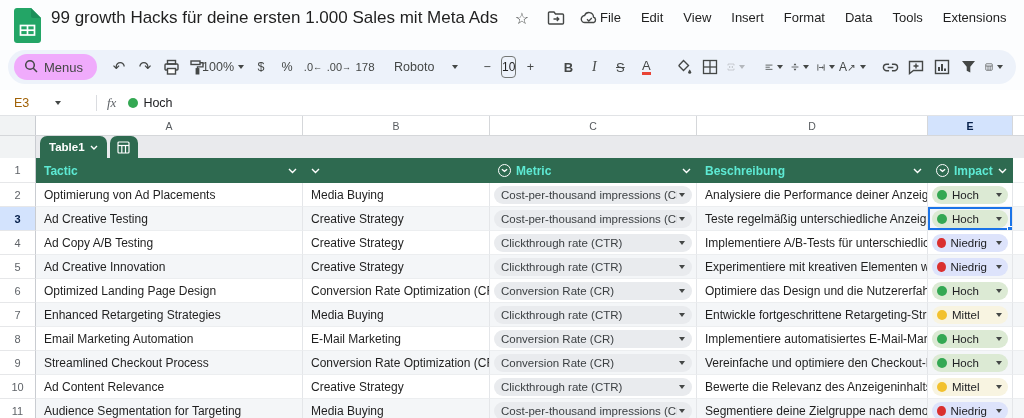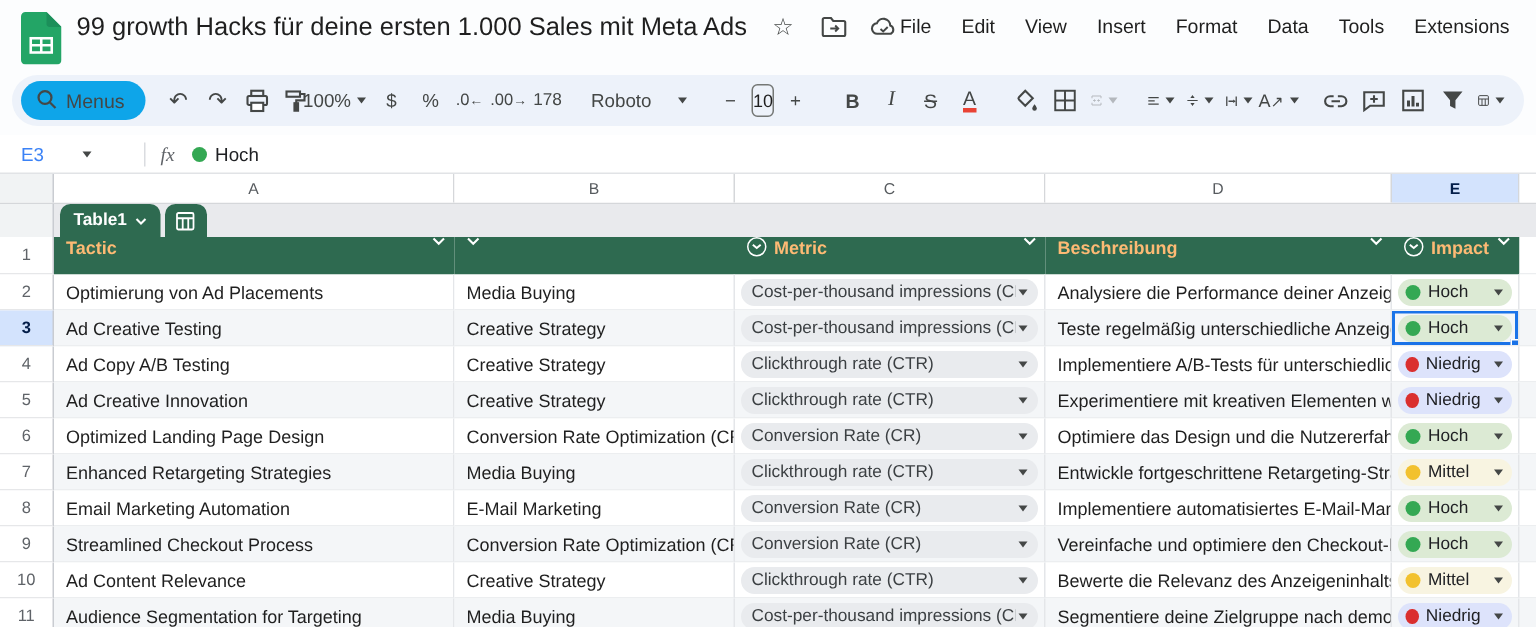--- a/index.html
+++ b/index.html
@@ -15,40 +15,40 @@
   .doc-title { font-size:17px; color:#1f1f1f; white-space:nowrap; }
   .tb-ico { width:20px; height:20px; display:flex; align-items:center; justify-content:center;
             color:#444746; font-size:16px; cursor:pointer; }
   .menubar { display:flex; gap:4px; height:22px; align-items:center; margin-left:-8px; }
   .menubar span { font-size:13px; color:#1f1f1f; padding:2px 8px; border-radius:4px; cursor:pointer; }
 
   
   .toolbar-wrap { padding:2px 8px 6px 8px; background:#fcfdfe; }
   .toolbar { display:flex; align-items:center; height:34px; background:#edf2fa; border-radius:17px;
              padding:0 10px 0 6px; gap:2px; font-size:12.5px; color:#444746; }
-  .menus-pill { display:flex; align-items:center; gap:6px; background:#0ea5e9; border-radius:15px;
+  .menus-pill { display:flex; align-items:center; gap:6px; background:#f0abfc; border-radius:15px;
                 height:26px; padding:0 14px 0 10px; margin-right:8px; color:#444746; font-size:13px; cursor:pointer; }
   .ti { display:flex; align-items:center; justify-content:center; min-width:24px; height:26px;
         border-radius:4px; cursor:pointer; padding:0 3px; white-space:nowrap; color:#444746; }
   .ti svg { display:block; }
   .tsep { width:1px; height:20px; background:#c7cad1; margin:0 5px; }
   .caret { width:0; height:0; border-left:3.6px solid transparent; border-right:3.6px solid transparent;
            border-top:4.4px solid #444746; display:inline-block; margin-left:4px; }
   .fontsize-box { border:1px solid #747775; border-radius:4px; width:26px; height:22px;
                   display:flex; align-items:center; justify-content:center; font-size:12px; color:#1f1f1f; }
   .bold-b { font-weight:bold; font-size:13px; }
   .ital-i { font-style:italic; font-family:"Liberation Serif", serif; font-size:14px; }
   .strike-s { text-decoration:line-through; font-size:13px; }
   .ucolor-a { font-size:13px; border-bottom:3px solid #e94335; line-height:13px; padding-bottom:0px; }
   .dim { color:#b4b8bd; }
 
   
   .formula-bar { display:flex; align-items:center; height:26px; background:#fff;
                  border-bottom:1px solid #e1e3e6; padding-left:14px; }
-  .name-box { display:flex; align-items:center; width:72px; font-size:12.5px; color:#3b82f6; cursor:pointer; }
+  .name-box { display:flex; align-items:center; width:72px; font-size:12.5px; color:#a16207; cursor:pointer; }
   .name-box .caret { margin-left:26px; }
   .fb-sep { width:1px; height:16px; background:#dadce0; margin:0 10px; }
   .fx { font-style:italic; font-family:"Liberation Serif", serif; font-size:13px; color:#5f6368; margin-right:12px; }
   .fb-value { display:flex; align-items:center; gap:5px; font-size:12.5px; color:#202124; }
   .dot { width:10px; height:10px; border-radius:50%; display:inline-block; }
 
   
   .grid { position:relative; width:1024px; background:#fff; }
   .w-gutter{width:36px; flex:none;} .w-a{width:267px; flex:none;} .w-b{width:187px; flex:none;}
   .w-c{width:207px; flex:none;} .w-d{width:231px; flex:none;} .w-e{width:85px; flex:none;}
@@ -65,21 +65,21 @@
   .table-tab { display:flex; align-items:center; gap:5px; background:#2e6a50; color:#fff;
                height:22px; border-radius:7px 7px 0 0; padding:0 9px; margin-left:4px;
                font-size:11.5px; font-weight:bold; cursor:pointer; }
   .table-tab .vcar { width:8px; height:5px; }
   .table-icon-tab { display:flex; align-items:center; justify-content:center; width:28px; height:22px;
                     background:#2e6a50; border-radius:7px 7px 0 0; margin-left:3px; cursor:pointer; }
 
   .header-row { display:flex; height:25px; }
   .hr-gutter { display:flex; align-items:center; justify-content:center; font-size:11px; color:#5f6368;
                background:#fff; border-right:1px solid #c9ccd1; border-bottom:1px solid #e6e7e9; }
-  .hcell { display:flex; align-items:flex-start; background:#2e6a50; color:#fdba74; font-size:12px;
+  .hcell { display:flex; align-items:center; background:#2e6a50; color:#5eead4; font-size:12px;
            font-weight:bold; padding:0 6px 0 8px; cursor:pointer; }
   .hcell .lbl { flex:1; white-space:nowrap; overflow:hidden; }
   .hcell .vcar { flex:none; }
   .chip-ico { flex:none; width:13px; height:13px; border:1.4px solid #fff; border-radius:50%;
               display:flex; align-items:center; justify-content:center; margin-right:5px; }
 
   .drow { display:flex; height:24px; }
   .drow.odd .cell, .drow.odd .filler { background:#f4f6f8; }
   .rn { display:flex; align-items:center; justify-content:center; font-size:11px; color:#5f6368;
         background:#fff; border-right:1px solid #c9ccd1; border-bottom:1px solid #e6e7e9; }

